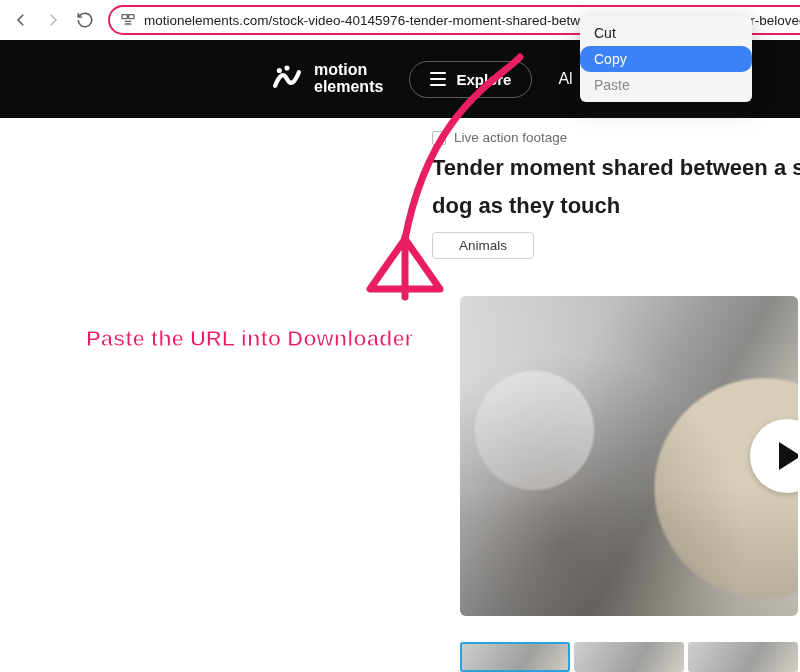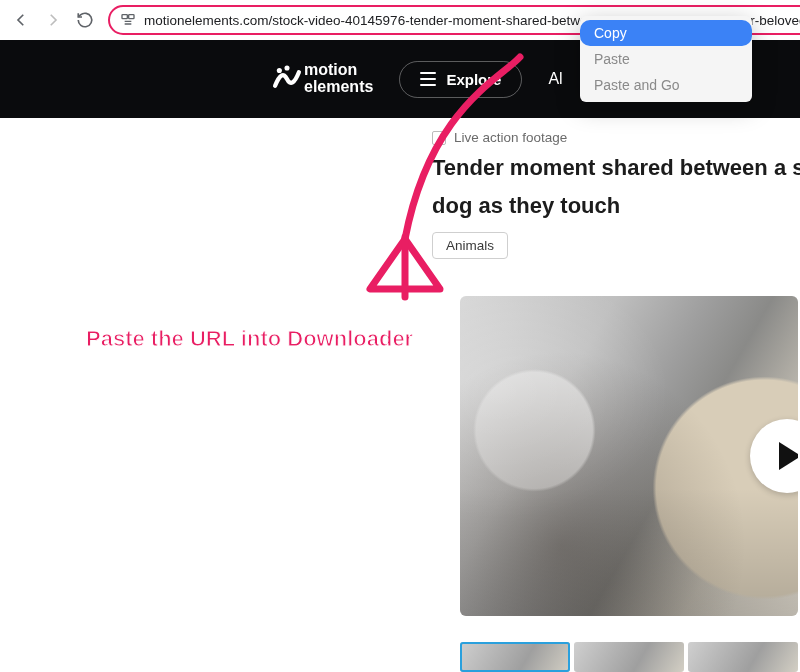--- a/index.html
+++ b/index.html
@@ -26,21 +26,21 @@
     position: relative;
   }
   .site-icon { width:16px; height:16px; color:#5f6368; }
   .url-text { font-size: 13.5px; color:#202124; white-space: nowrap; overflow: hidden; }
   
   .site-header {
     background: #0a0b0d; height: 78px;
     display:flex; align-items:center; padding: 0 0 0 270px; gap:26px;
     color:#fff;
   }
-  .logo { display:flex; align-items:center; }
+  .logo { display:flex; align-items:center; gap:10px; }
   .logo-mark { width:34px; height:34px; }
   .logo-text { font-size:16px; line-height:1.05; font-weight:600; }
   .explore-pill {
     border:1.5px solid #ffffff55; border-radius: 22px;
     padding: 9px 20px; display:flex; align-items:center; gap:10px;
     font-weight:600; font-size:15px;
   }
   .hamburger { width:16px; height:14px; display:flex; flex-direction:column; justify-content:space-between;}
   .hamburger span{height:2px;background:#fff;border-radius:1px;}
   .nav-al { font-size:16px; font-weight:400; color:#fff; }
@@ -56,21 +56,21 @@
   
   .content { position:relative; padding-top:0; }
   .meta { margin: 12px 0 0 432px; display:flex; align-items:center; gap:8px; font-size:13.5px; color:#6b6b6b;}
   .meta-box{width:14px;height:14px;border:1.5px solid #bbb;border-radius:2px;}
   .title {
     margin: 8px 0 0 432px; font-size:22px; line-height:1.35; font-weight:700;
     color:#1c1c1c; white-space: nowrap;
   }
   .tags { margin: 12px 0 0 432px; display:flex; gap:8px;}
   .tag {
-    border:1px solid #cfcfcf; border-radius:4px; padding:5px 13px;
+    border:1px solid #cfcfcf; border-radius:4px; padding:5px 26px;
     font-size:13.5px; color:#3a3a3a; background:#fff;
   }
   .video-box {
     position:absolute; top:296px; left:460px; width:338px; height:320px;
     border-radius:6px; overflow:hidden;
     background:
       radial-gradient(circle at 22% 42%, #dedede 0 18%, transparent 19%),
       radial-gradient(circle at 90% 60%, #d8cdb8 0 30%, transparent 31%),
       linear-gradient(120deg,#d6d6d6 0%, #bfbfbf 30%, #9e9e9e 48%, #8a8a88 60%, #c4bfb4 78%, #e4ded2 100%);
     background-blend-mode: normal;
@@ -137,23 +137,23 @@
           <rect x="3" y="4" width="8" height="6" rx="1"></rect>
           <rect x="13" y="4" width="8" height="6" rx="1"></rect>
           <path d="M7 14h10M7 18h10"></path>
         </svg>
     </span>
     <span class="url-text">motionelements.com/stock-video-40145976-tender-moment-shared-between-a-senior-woman-and-her-beloved</span>
   </div>
 </div>
 
 <div class="ctx-menu">
+  <div class="ctx-item">Cut</div>
   <div class="ctx-item highlight">Copy</div>
   <div class="ctx-item disabled">Paste</div>
-  <div class="ctx-item disabled">Paste and Go</div>
 </div>
 
 <div class="site-header">
   <div class="logo">
     <svg class="logo-mark" viewBox="0 0 40 40">
       <path d="M6 28 Q14 8 20 20 Q26 32 34 12" stroke="#fff" stroke-width="5" fill="none" stroke-linecap="round"></path>
       <circle cx="11" cy="10" r="3" fill="#fff"></circle>
       <circle cx="20" cy="7" r="3" fill="#fff"></circle>
     </svg>
     <div class="logo-text">

